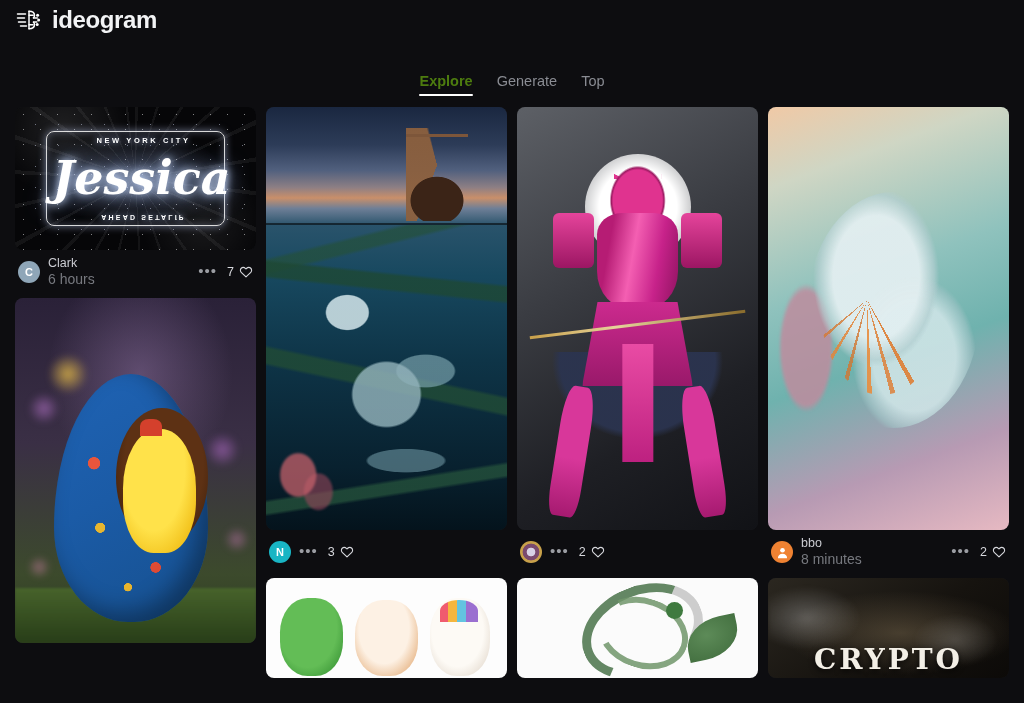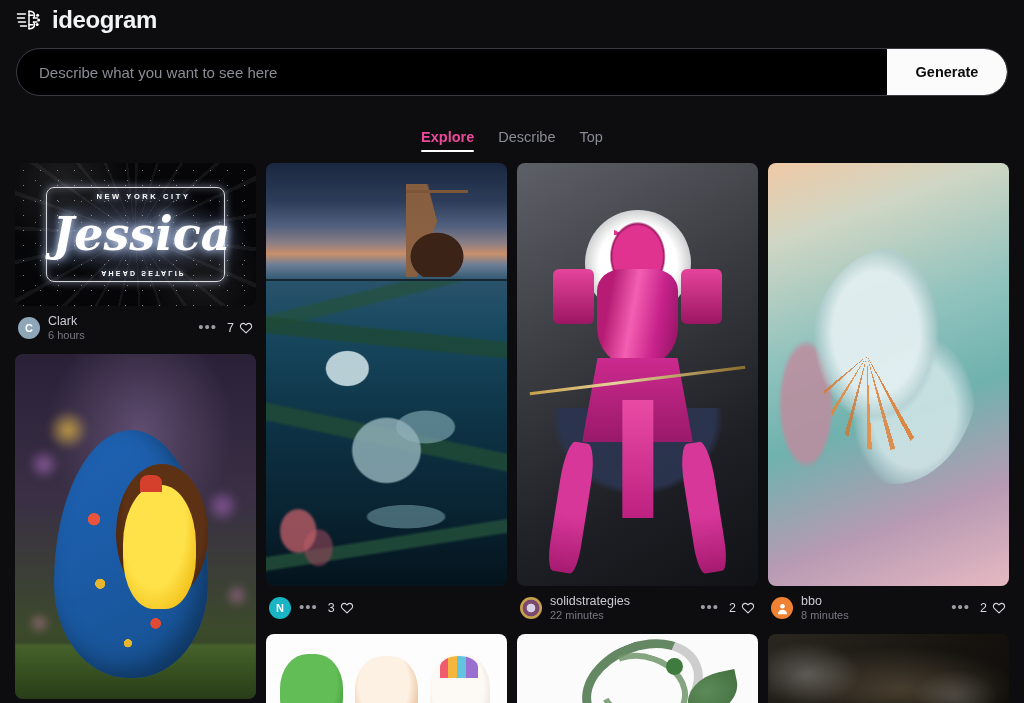--- a/index.html
+++ b/index.html
@@ -47,21 +47,21 @@
   
   .tabs {
     display: flex; justify-content: center; align-items: flex-end;
     gap: 24px; height: 42px; margin-top: 14px;
   }
   .tab {
     position: relative; font-size: 14.5px; color: #8a8c93;
     padding-bottom: 7px; cursor: pointer; font-weight: 500;
     background: none; border: 0; font-family: "Liberation Sans", sans-serif;
   }
-  .tab.active { color: #ec4899; font-weight: 700; }
+  .tab.active { color: #4d7c0f; font-weight: 700; }
   .tab.active::after {
     content: ""; position: absolute; left: 0; right: 0; bottom: 0;
     height: 2px; background: #fff; border-radius: 2px;
   }
 
   
   .grid {
     display: flex; gap: 10px; padding: 0 15px; margin-top: 11px;
     align-items: flex-start;
   }
@@ -80,21 +80,21 @@
     width: 22px; height: 22px; border-radius: 50%; flex: 0 0 22px;
     display: flex; align-items: center; justify-content: center;
     font-size: 11px; font-weight: 700; color: #fff; overflow: hidden;
     cursor: pointer;
   }
   .names { flex: 1; min-width: 0; line-height: 1.18; }
   .uname {
     font-size: 12.5px; color: #cbccd2; white-space: nowrap;
     overflow: hidden; text-overflow: ellipsis; cursor: pointer;
   }
-  .time { font-size: 11px; color: #77797f; }
+  .time { font-size: 14px; color: #77797f; }
   .actions { display: flex; align-items: center; gap: 10px; }
   .dots {
     color: #9b9da3; font-size: 15px; letter-spacing: 1px;
     cursor: pointer; line-height: 1; padding-bottom: 4px;
   }
   .likes { display: flex; align-items: center; gap: 5px; cursor: pointer; }
   .like-count { font-size: 12.5px; color: #d6d7dc; }
   .heart { width: 14px; height: 14px; display: block; }
 
   
@@ -420,30 +420,24 @@
         <path d="M13 8.2h4.2"></path>
           <path d="M13 17.8h4"></path>
       </g>
       <circle cx="21.6" cy="8.2" r="1.5" fill="#fff"></circle>
       <circle cx="22.6" cy="13" r="1.5" fill="#fff"></circle>
       <circle cx="21.2" cy="17.6" r="1.5" fill="#fff"></circle>
     </svg>
     <span class="logo-text">ideogram</span>
   </div>
 
-  <div class="promptbar-wrap">
-    <div class="promptbar">
-      <input class="prompt-input" type="text" placeholder="Describe what you want to see here" style="">
-      <button class="generate-btn">Generate</button>
-    </div>
-  </div>
 
   <div class="tabs">
     <button class="tab active">Explore</button>
-    <button class="tab">Describe</button>
+    <button class="tab">Generate</button>
     <button class="tab">Top</button>
   </div>
 
   <div class="grid">
 
     <div class="col">
 
       <div class="card">
         <div class="thumb" style="height:143px">
           <div class="art a-jessica">
@@ -544,24 +538,20 @@
               <div class="tassets"></div>
               <div class="blade"></div>
               <div class="leg-l"></div>
               <div class="leg-r"></div>
             </div>
           </div>
         </div>
         <div class="meta">
           <div class="avatar" style="background:
                radial-gradient(circle at 50% 50%, #d8d2e6 0 26%, #7a4a6e 30% 52%, #c8a14a 56% 100%)"></div>
-          <div class="names">
-            <div class="uname">solidstrategies</div>
-            <div class="time">22 minutes</div>
-          </div>
           <div class="actions">
             <span class="dots">•••</span>
             <span class="likes">
               <span class="like-count">2</span>
               <svg class="heart" viewBox="0 0 24 24">
                 <path d="M12 20.5 3.8 12.5a4.9 4.9 0 1 1 7-6.9l1.2 1.2 1.2-1.2a4.9 4.9 0 1 1 7 6.9z" fill="none" stroke="#d6d7dc" stroke-width="1.9" stroke-linejoin="round"></path>
               </svg>
             </span>
           </div>
         </div>

